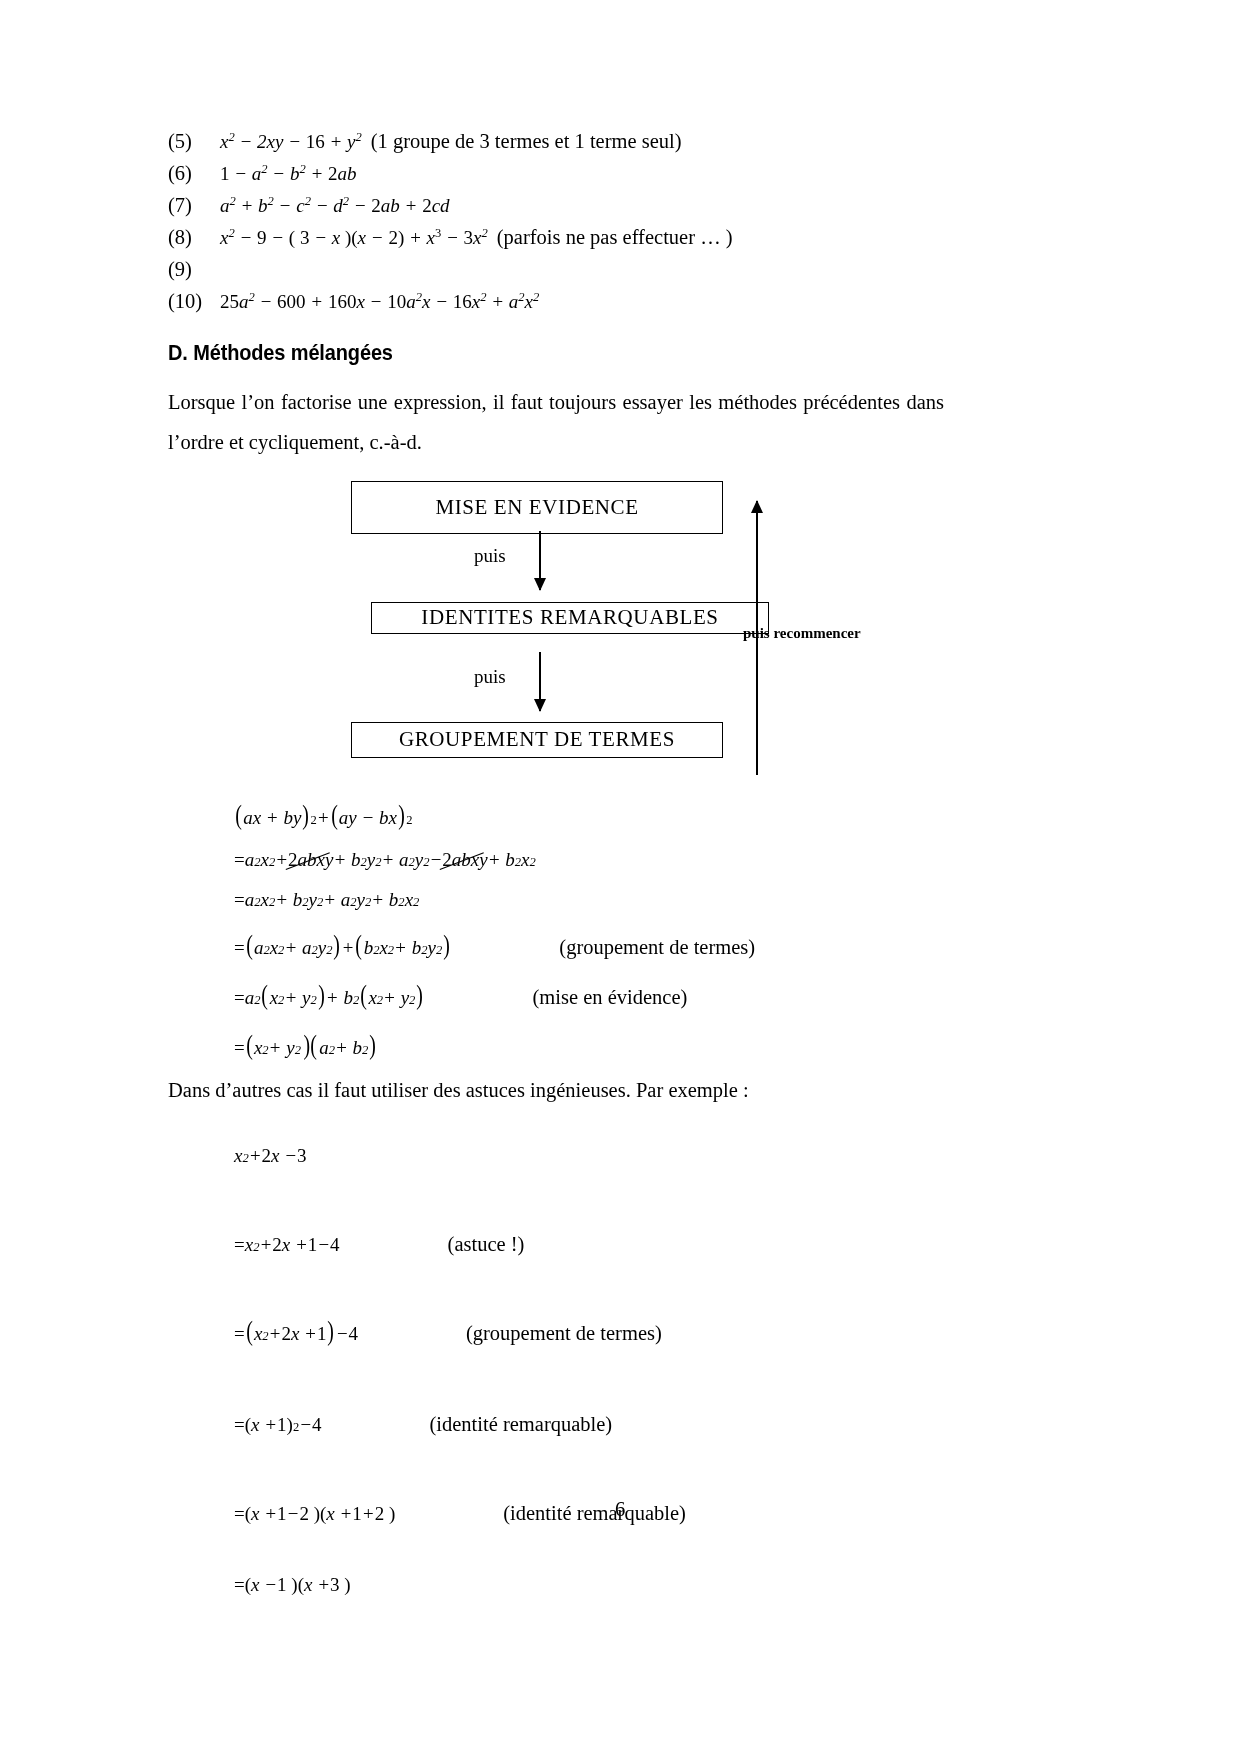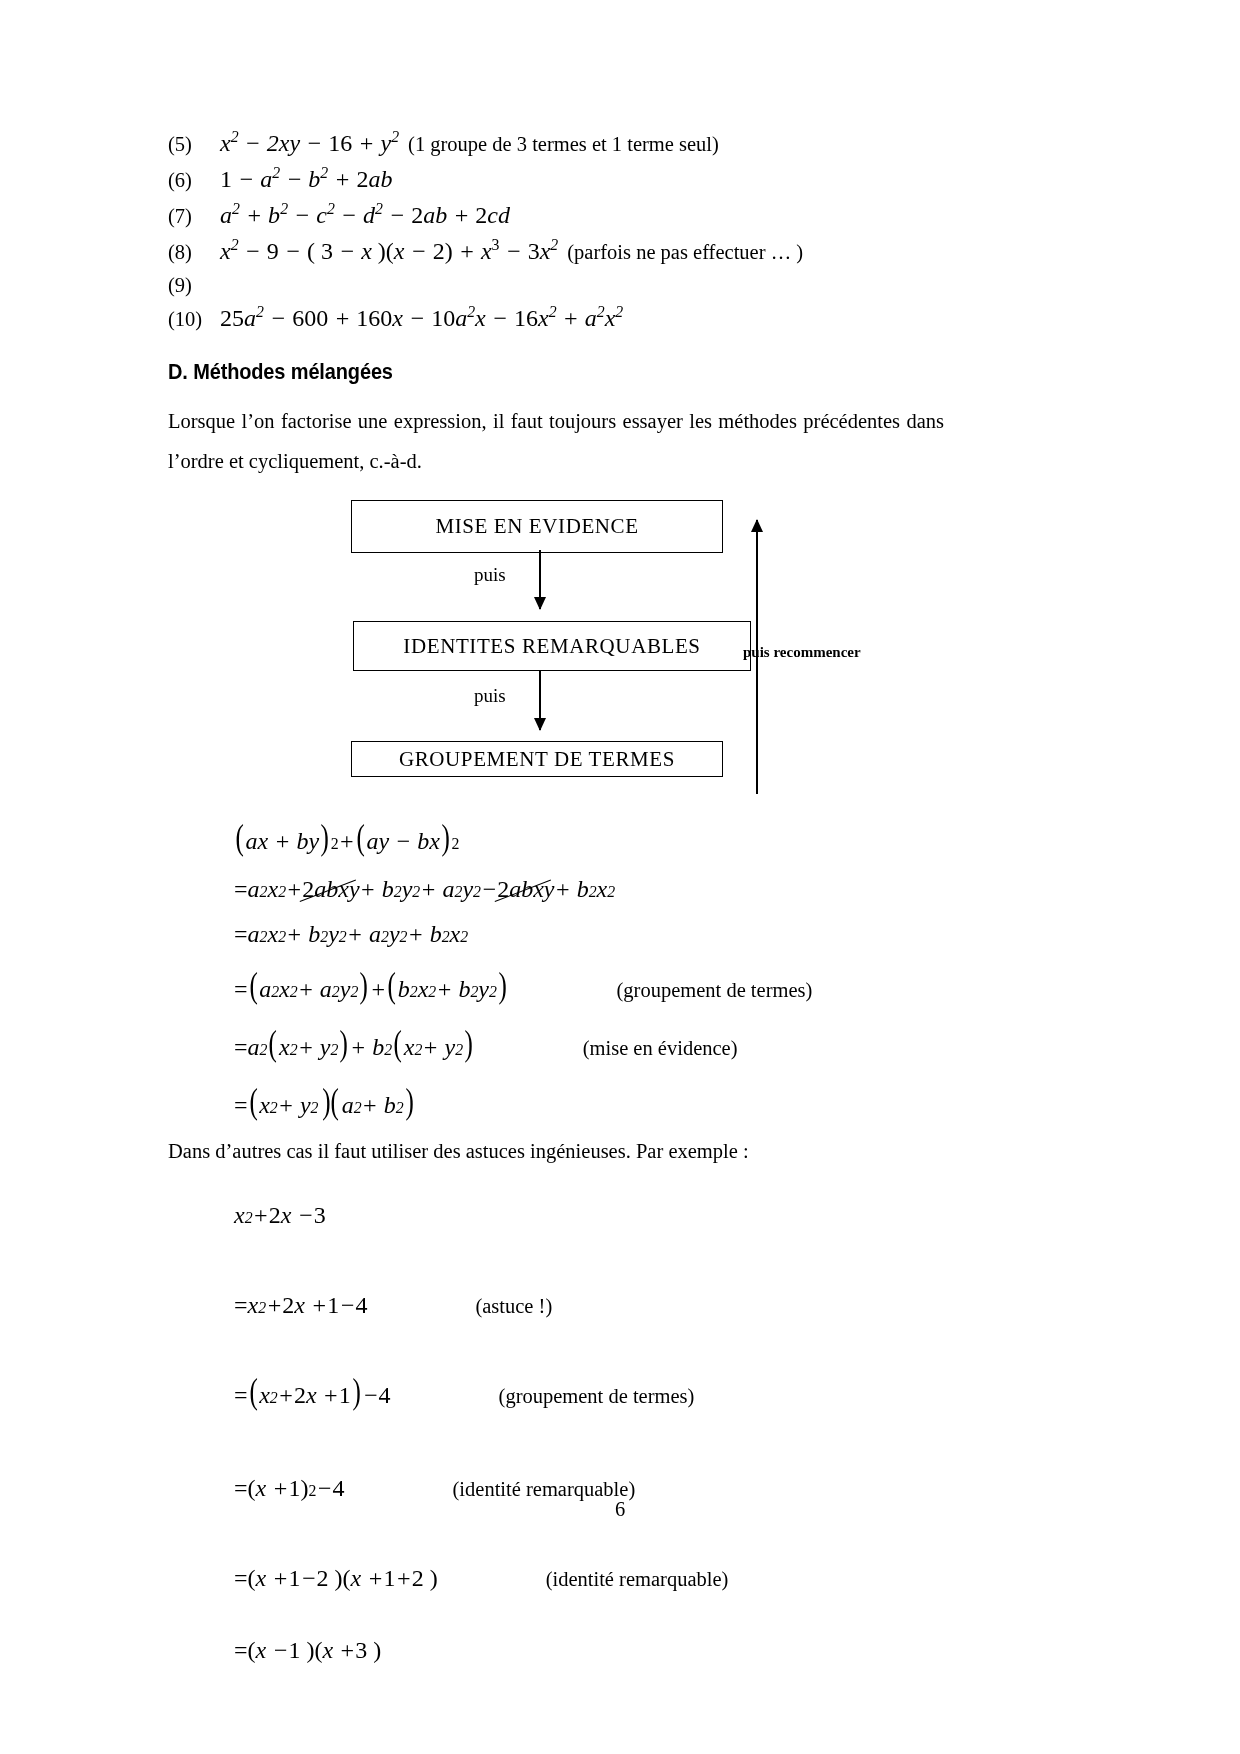--- a/index.html
+++ b/index.html
@@ -45,21 +45,21 @@
   }
   .ex-body {
     display: flex;
     align-items: baseline;
     flex-wrap: nowrap;
     white-space: nowrap;
   }
   .m {
     font-family: "Liberation Serif", "DejaVu Serif", serif;
     font-style: italic;
-    font-size: 24px;
+    font-size: 19px;
   }
   .mn { font-style: normal; }
   .note {
     font-style: normal;
     font-size: 20.5px;
     margin-left: 9px;
   }
   sup {
     font-size: 0.66em;
     vertical-align: super;
@@ -101,21 +101,21 @@
     border: 1.6px solid #000;
     background: #fff;
     display: flex;
     align-items: center;
     justify-content: center;
     font-size: 21px;
     letter-spacing: 0.6px;
     box-sizing: border-box;
   }
   .fbox-1 { left: 183px; top: 4px;   width: 372px; height: 53px; }
-  .fbox-2 { left: 185px; top: 125px; width: 398px; height: 50px; }
+  .fbox-2 { left: 203px; top: 125px; width: 398px; height: 32px; }
   .fbox-3 { left: 183px; top: 245px; width: 372px; height: 36px; }
 
   .arrow-v {
     position: absolute;
     width: 1.6px;
     background: #000;
   }
   .arrow-v::after {
     content: "";
     position: absolute;

